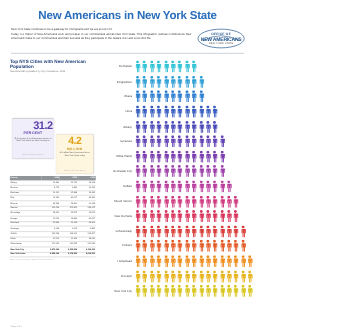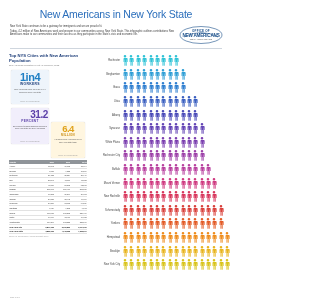--- a/index.html
+++ b/index.html
@@ -5,21 +5,21 @@
   html,body{margin:0;padding:0;}
   body{
     width:232px;height:300px;overflow:hidden;background:#ffffff;
     font-family:"Liberation Sans", sans-serif;
     -webkit-font-smoothing:antialiased;
   }
   .page{position:relative;width:232px;height:300px;}
 
   
   .title{
-    text-align:center;color:#2a6ebb;font-weight:normal;
+    text-align:center;color:#2a6ebb;font-weight:bold;
     font-size:10.5px;letter-spacing:-0.2px;
     padding-top:8px;line-height:12px;
   }
   .headrow{display:flex;align-items:flex-start;padding:5px 8px 0 10px;gap:4px;}
   .intro{
     flex:1;font-size:2.6px;line-height:3.5px;color:#3a3a3a;text-align:justify;
   }
   .intro p{margin:0 0 1.4px 0;}
   .logo{
     width:46px;height:20px;flex:0 0 46px;position:relative;
@@ -130,34 +130,28 @@
 
   <div class="rule"></div>
 
   <div class="body">
 
     <div class="leftcol">
       <div class="lefttitle">Top NYS Cities with New American Population</div>
       <div class="leftsub">New American population by city of residence, 2013</div>
 
       <div class="cards">
-        <div class="card" id="card1">
-          <div class="big">1in4</div>
-          <div class="unit">WORKERS</div>
-          <div class="desc">New Americans make up nearly 1 in 4 workers in New York State</div>
-          <div class="src">Source: U.S. Census Bureau</div>
-        </div>
         <div class="card" id="card3">
           <div class="big">31.2</div>
           <div class="unit">PERCENT</div>
           <div class="desc">31.2 percent of small business owners in New York State are New Americans</div>
           <div class="src">Source: U.S. Census Bureau</div>
         </div>
         <div class="card" id="card4">
-          <div class="big">6.4</div>
+          <div class="big">4.2</div>
           <div class="unit">MILLION</div>
           <div class="desc">4.2 million New Americans live in New York State today</div>
           <div class="src">Source: U.S. Census Bureau</div>
         </div>
       </div>
 
       <div class="tablewrap">
         <table>
           <thead>
               <tr id="thead-row">

